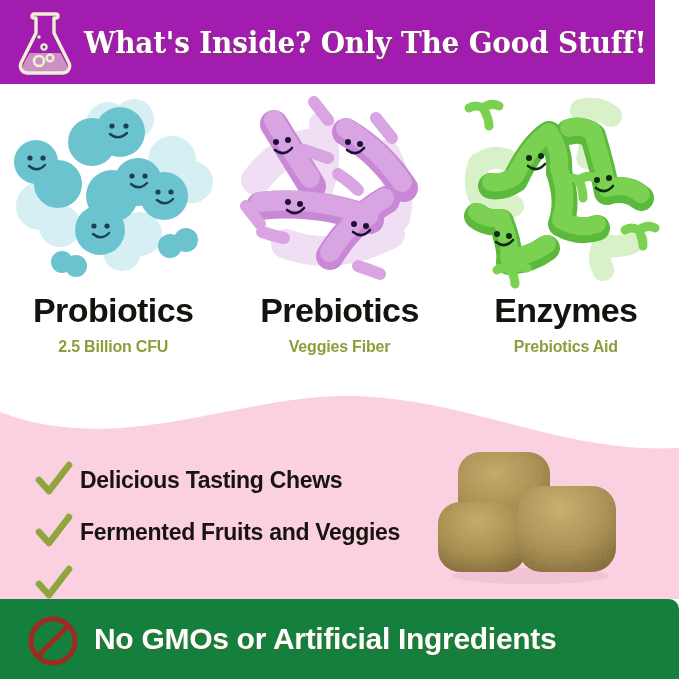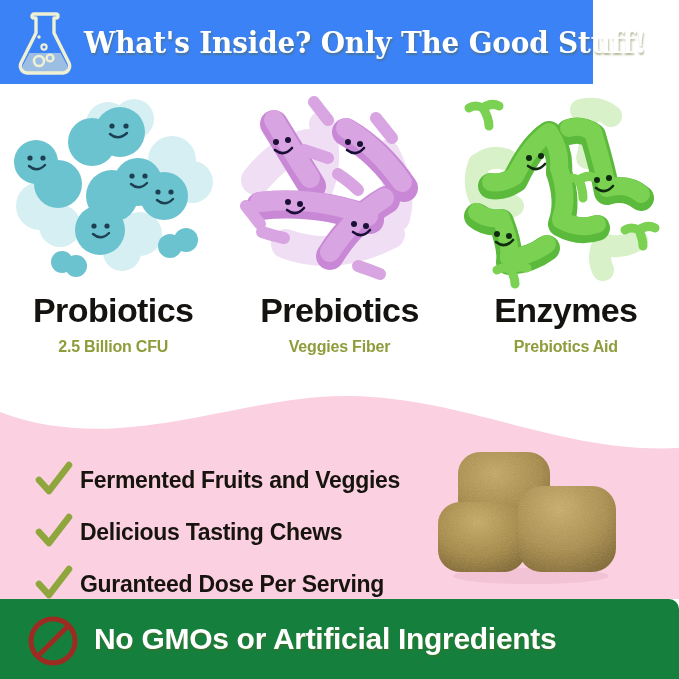--- a/index.html
+++ b/index.html
@@ -1,22 +1,22 @@
 <!DOCTYPE html>
 <html><head>
 <meta charset="utf-8">
 <style>
   html,body{margin:0;padding:0;background:#fff;}
   body{width:679px;height:679px;overflow:hidden;
        font-family:"Liberation Sans", sans-serif;}
   #page{position:relative;width:679px;height:679px;background:#ffffff;overflow:hidden;}
 
   
-  .header-band{position:absolute;left:0;top:0;width:593px;height:84px;
-      background:#3b82f6;display:flex;align-items:center;}
+  .header-band{position:absolute;left:0;top:0;width:655px;height:84px;
+      background:#a21caf;display:flex;align-items:center;}
   .flask-icon{position:absolute;left:14px;top:9px;width:62px;height:66px;}
   .header-title{position:absolute;left:84px;top:0;height:84px;display:flex;align-items:center;
       color:#ffffff;font-size:30px;font-weight:bold;letter-spacing:-0.2px;
       font-family:"DejaVu Serif", serif;
       text-shadow:1px 2px 2px rgba(90,100,30,.45);
       white-space:nowrap;transform:scaleX(.93);transform-origin:left center;}
 
   
   .mid{position:absolute;left:0;top:84px;width:597px;height:310px;background:#fff;}
   .cols{position:absolute;left:0;top:0;width:679px;height:310px;display:flex;}
@@ -217,37 +217,36 @@
       <path d="M0 24 C 120 70 240 6 350 8 C 470 10 560 66 679 60 L679 211 L0 211 Z" fill="#fbd0e0"></path>
     </svg>
 
     <div class="bullets">
       <div class="bullet">
         <span class="check">
           <svg width="40" height="40" viewBox="0 0 40 40">
             <path d="M5 20 L15 31 L35 5" stroke="#8ea63c" stroke-width="6.5" fill="none" stroke-linecap="round" stroke-linejoin="round"></path>
           </svg>
         </span>
-        <span class="bullet-label">Fermented Fruits and Veggies</span>
+        <span class="bullet-label">Delicious Tasting Chews</span>
       </div>
       <div class="bullet">
         <span class="check">
           <svg width="40" height="40" viewBox="0 0 40 40">
             <path d="M5 20 L15 31 L35 5" stroke="#8ea63c" stroke-width="6.5" fill="none" stroke-linecap="round" stroke-linejoin="round"></path>
           </svg>
         </span>
-        <span class="bullet-label">Delicious Tasting Chews</span>
+        <span class="bullet-label">Fermented Fruits and Veggies</span>
       </div>
       <div class="bullet">
         <span class="check">
           <svg width="40" height="40" viewBox="0 0 40 40">
             <path d="M5 20 L15 31 L35 5" stroke="#8ea63c" stroke-width="6.5" fill="none" stroke-linecap="round" stroke-linejoin="round"></path>
           </svg>
         </span>
-        <span class="bullet-label">Guranteed Dose Per Serving</span>
       </div>
     </div>
 
     <div class="chews">
       <svg width="190" height="140" viewBox="0 0 190 140">
         <defs>
           <radialGradient id="cg1" cx="40%" cy="30%" r="80%">
             <stop offset="0%" stop-color="#c6a760"></stop>
             <stop offset="60%" stop-color="#a88a44"></stop>
             <stop offset="100%" stop-color="#7c6329"></stop>

